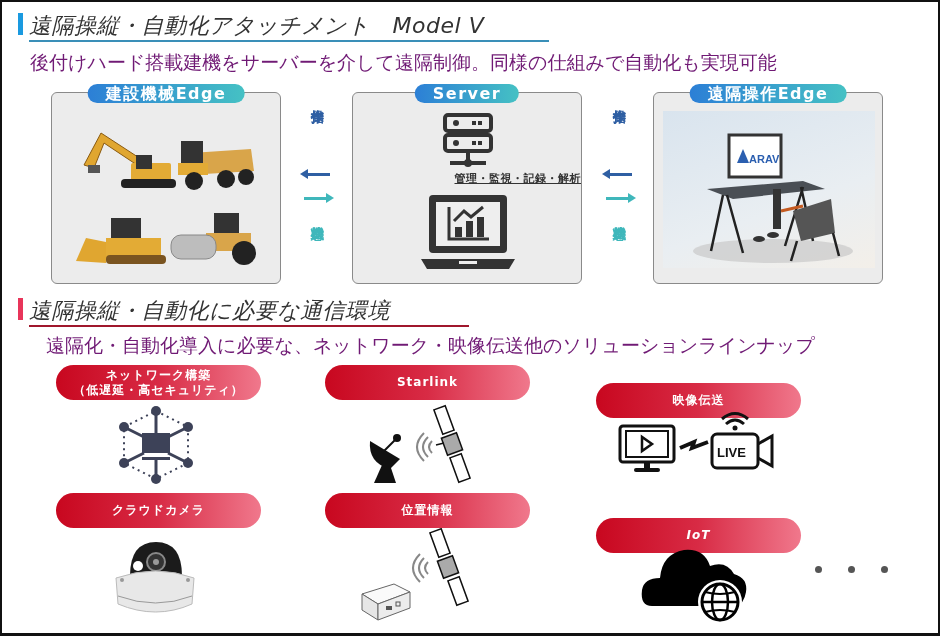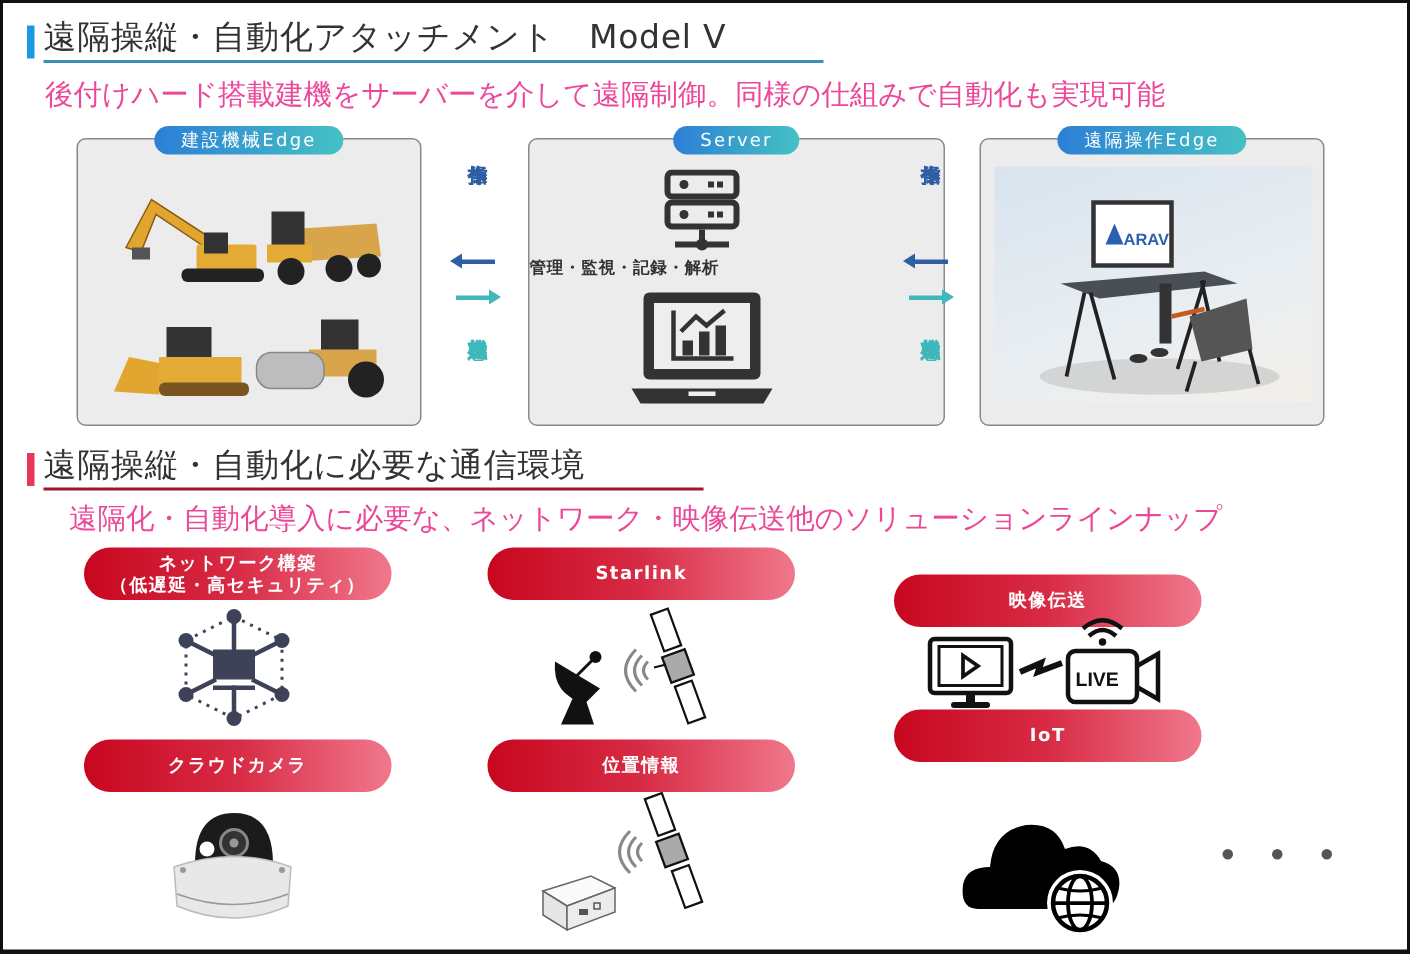--- a/index.html
+++ b/index.html
@@ -1,60 +1,60 @@
 <!DOCTYPE html>
 <html><head>
 <meta charset="utf-8">
 <style>
   * { box-sizing: border-box; margin: 0; padding: 0; }
   html, body { width: 940px; height: 636px; background: #ffffff; overflow: hidden; }
   body { font-family: "DejaVu Sans", "Liberation Sans", sans-serif; color: #222; position: relative; }
   .frame { position: absolute; left: 0; top: 0; width: 940px; height: 636px; border: 2px solid #111; border-bottom-width: 3px; }
 
   
-  .heading { position: absolute; display: flex; align-items: center; }
+  .heading { position: absolute; display: flex; align-items: flex-start; font-style: italic; }
   .heading .bar { width: 5px; height: 22px; margin-right: 6px; }
   .heading .title { font-size: 22px; color: #333; letter-spacing: 0.5px; line-height: 26px; padding: 0 4px 1px 0; }
   .h1 { left: 18px; top: 13px; }
   .h1 .bar { background: #1a9ae0; }
   .h1 .title { border-bottom: 2px solid #3a8fb8; width: 520px; }
   .h2 { left: 18px; top: 298px; }
   .h2 .bar { background: #e8355a; }
   .h2 .title { border-bottom: 2px solid #a0172c; width: 440px; }
 
-  .subtitle { position: absolute; font-size: 19px; color: #ec4899; white-space: nowrap; }
+  .subtitle { position: absolute; font-size: 19px; color: #701a75; white-space: nowrap; }
   .sub1 { left: 30px; top: 50px; }
   .sub2 { left: 46px; top: 333px; }
 
   
   .panel { position: absolute; top: 92px; height: 192px; background: #ececec; border: 1.5px solid #8a8a8a; border-radius: 6px; }
   .p1 { left: 51px; width: 230px; }
-  .p2 { left: 352px; width: 278px; }
+  .p2 { left: 352px; width: 230px; }
   .p3 { left: 653px; width: 230px; text-align: right; }
-  .panel-tag { position: absolute; left: 50%; top: -9px; transform: translateX(-50%); height: 19px; padding: 0 18px; border-radius: 10px; background: linear-gradient(90deg, #2c7fd6, #45c1c4); color: #fff; font-weight: normal; font-size: 12px; letter-spacing: 1.5px; line-height: 19px; white-space: nowrap; }
+  .panel-tag { position: absolute; left: 50%; top: -9px; transform: translateX(-50%); height: 19px; padding: 0 18px; border-radius: 10px; background: linear-gradient(90deg, #2c7fd6, #45c1c4); color: #fff; font-weight: bold; font-size: 16px; letter-spacing: 1.5px; line-height: 19px; white-space: nowrap; }
 
   
   .flow { position: absolute; top: 100px; width: 30px; display: flex; flex-direction: column; align-items: center; }
   .flow1 { left: 302px; }
   .flow2 { left: 604px; }
   .flow .vtext { writing-mode: vertical-rl; font-weight: bold; font-size: 13px; letter-spacing: 0; line-height: 14px; }
   .flow .cmd { color: #2f5fa3; height: 62px; }
   .flow .state { color: #3fb7bb; height: 70px; margin-top: 6px; }
   .arrow { width: 34px; height: 12px; position: relative; margin: 6px 0; }
   .arrow .shaft { position: absolute; top: 5px; height: 3px; left: 4px; right: 4px; }
   .arrow-left .shaft { background: #2f5fa3; }
   .arrow-right .shaft { background: #3fb7bb; }
   .arrow-left::before { content: ""; position: absolute; left: 0; top: 1px; border-right: 8px solid #2f5fa3; border-top: 5px solid transparent; border-bottom: 5px solid transparent; }
   .arrow-right::after { content: ""; position: absolute; right: 0; top: 1px; border-left: 8px solid #3fb7bb; border-top: 5px solid transparent; border-bottom: 5px solid transparent; }
 
   
   .machines { position: absolute; left: 14px; top: 20px; width: 200px; height: 165px; }
 
   
-  .server-label { position: absolute; left: 0; right: 0; top: 78px; text-align: left; font-size: 11px; font-weight: bold; color: #333; letter-spacing: 0.5px; }
+  .server-label { position: absolute; left: 12px; right: 0; top: 78px; text-align: right; font-size: 11px; font-weight: bold; color: #333; letter-spacing: 0.5px; text-decoration: underline; }
 
   
   .remote-photo { position: absolute; left: 9px; top: 18px; width: 212px; height: 157px; background: linear-gradient(160deg, #d9e4ee 0%, #e9eef2 60%, #f3efe9 100%); }
 
   
   .sol-pill { position: absolute; width: 205px; height: 35px; border-radius: 18px; background: linear-gradient(90deg, #c8071f 0%, #d82b45 50%, #f0788c 100%); color: #fff; font-weight: bold; font-size: 12px; line-height: 15px; text-align: center; display: flex; flex-direction: column; justify-content: center; letter-spacing: 1px; }
   .sol-icon { position: absolute; }
   .dots { position: absolute; left: 815px; top: 566px; display: flex; gap: 26px; }
   .dots span { width: 7px; height: 7px; border-radius: 50%; background: #555; display: block; }
 </style>
@@ -269,21 +269,21 @@
   <rect x="28" y="78" width="6" height="4" fill="#555"></rect>
     <rect x="38" y="74" width="4" height="4" fill="none" stroke="#555"></rect>
   <path d="M70 46 Q64 40 70 34 M66 50 Q56 40 66 30 M62 54 Q48 40 62 26" stroke="#888" stroke-width="2" fill="none"></path>
   <g stroke="#111" stroke-width="1.5" fill="#fff">
     <rect x="76" y="2" width="12" height="26" transform="rotate(-20 82 15)"></rect>
     <rect x="94" y="50" width="12" height="26" transform="rotate(-20 100 63)"></rect>
     <rect x="82" y="30" width="16" height="18" fill="#aaa" transform="rotate(-20 90 39)"></rect>
   </g>
 </svg>
 
-<div class="sol-pill" style="left:596px;top:473px;">
+<div class="sol-pill" style="left:596px;top:518px;font-style:italic;">
   <span>IoT</span>
 </div>
 <svg class="sol-icon" style="left:640px;top:540px;" width="110" height="86" viewBox="0 0 110 86">
   <path d="M12 66 Q0 66 2 50 Q4 38 20 38 Q22 14 44 10 Q64 8 70 26 Q86 20 94 34 Q108 38 106 52 Q104 64 96 66 Z" fill="#000"></path>
   <circle cx="80" cy="62" r="22" fill="#fff"></circle>
   <circle cx="80" cy="62" r="18" fill="none" stroke="#000" stroke-width="3"></circle>
   <ellipse cx="80" cy="62" rx="8" ry="18" fill="none" stroke="#000" stroke-width="2.5"></ellipse>
   <line x1="62" y1="62" x2="98" y2="62" stroke="#000" stroke-width="2.5"></line>
   <path d="M65 52 Q80 56 95 52 M65 72 Q80 68 95 72" stroke="#000" stroke-width="2" fill="none"></path>
 </svg>

